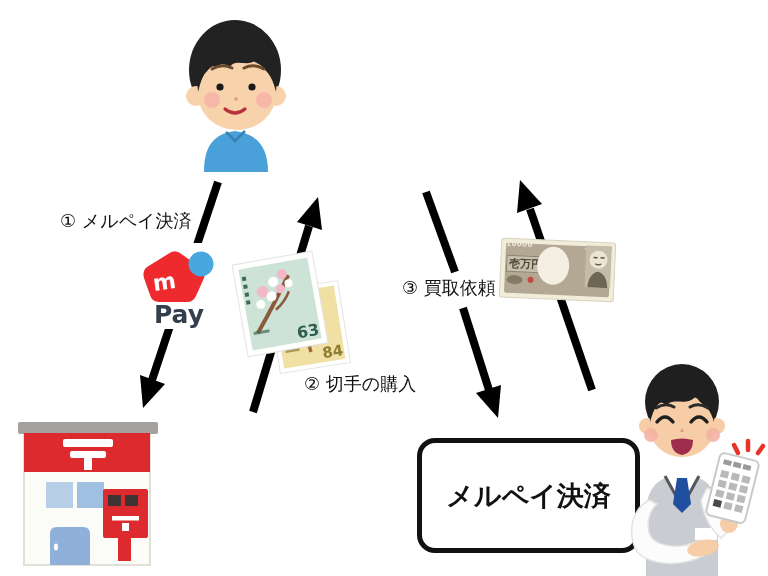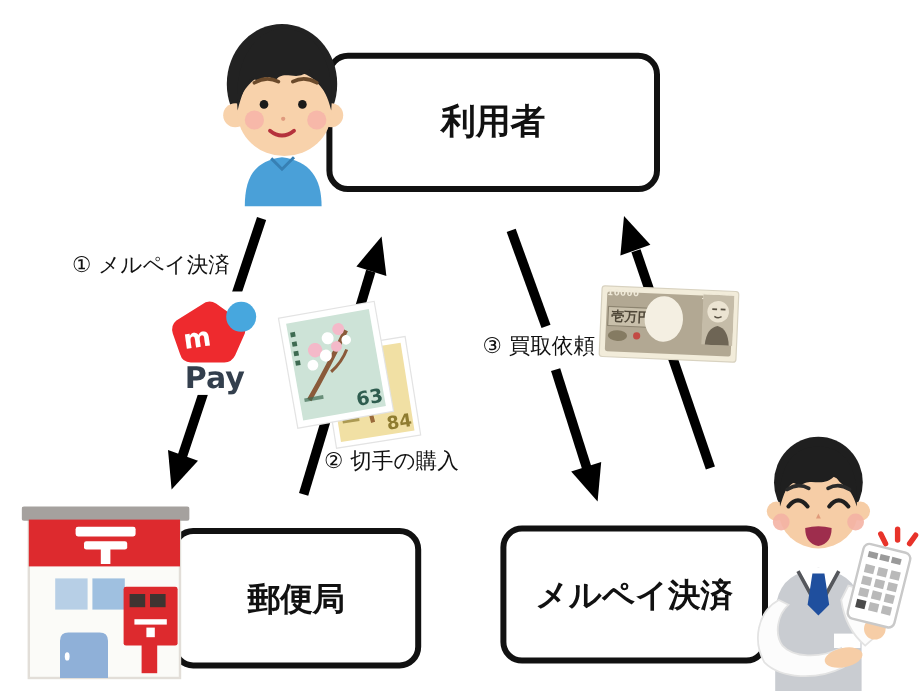--- a/index.html
+++ b/index.html
@@ -10,21 +10,21 @@
   .node-box{position:absolute;background:#fff;border:5px solid #111;border-radius:18px;
             display:flex;align-items:center;justify-content:center;font-weight:bold;color:#111;z-index:2;}
   .illus{position:absolute;z-index:3;}
   .flow-label{position:absolute;font-size:18px;font-weight:normal;color:#111;white-space:nowrap;z-index:4;}
   
   .user-box{left:272px;top:44px;width:268px;height:106px;font-size:29px;}
   .post-box{left:143px;top:440px;width:198px;height:107px;font-size:27px;}
   .shop-box{left:417px;top:438px;width:213px;height:105px;font-size:27px;}
   
   .label-1{left:60px;top:209px;}
-  .label-2{left:270px;top:372px;}
+  .label-2{left:304px;top:372px;}
   .label-3{left:402px;top:276px;}
   .label-4{left:603px;top:309px;}
   
   .merpay{left:138px;top:243px;width:82px;height:86px;background:#fff;}
   
   .stamps{left:240px;top:254px;width:112px;height:102px;}
   .stamp{position:absolute;background:#fff;box-shadow:0 0 0 1px #e3e3e3;}
   .stamp-b{left:34px;top:32px;width:62px;height:74px;padding:4px;transform:rotate(-9deg);}
   .stamp-a{left:0px;top:4px;width:70px;height:82px;padding:5px;transform:rotate(-10deg);}
   .stamp-inner{position:relative;width:100%;height:100%;}
@@ -65,26 +65,20 @@
       <line x1="426" y1="192" x2="455" y2="272" stroke="#000" stroke-width="8"></line>
       <line x1="463" y1="308" x2="489" y2="390" stroke="#000" stroke-width="8"></line>
       <polygon points="498,418 476,393 501,385" fill="#000"></polygon>
     </g>
     <g>
       <line x1="592" y1="390" x2="530" y2="209" stroke="#000" stroke-width="8"></line>
       <polygon points="520,180 542,204 517,213" fill="#000"></polygon>
     </g>
   </svg>
 
-  <div class="node-box user-box">
-    <span>利用者</span>
-  </div>
-  <div class="node-box post-box">
-    <span>郵便局</span>
-  </div>
   <div class="node-box shop-box">
     <span>メルペイ決済</span>
   </div>
 
   <div class="flow-label label-1">① メルペイ決済</div>
   <div class="flow-label label-2">② 切手の購入</div>
   <div class="flow-label label-3">③ 買取依頼</div>
 
   <svg class="illus" style="left:182px;top:12px;" width="118" height="160" viewBox="0 0 118 160">
     <ellipse cx="53" cy="58" rx="46" ry="50" fill="#222222"></ellipse>

